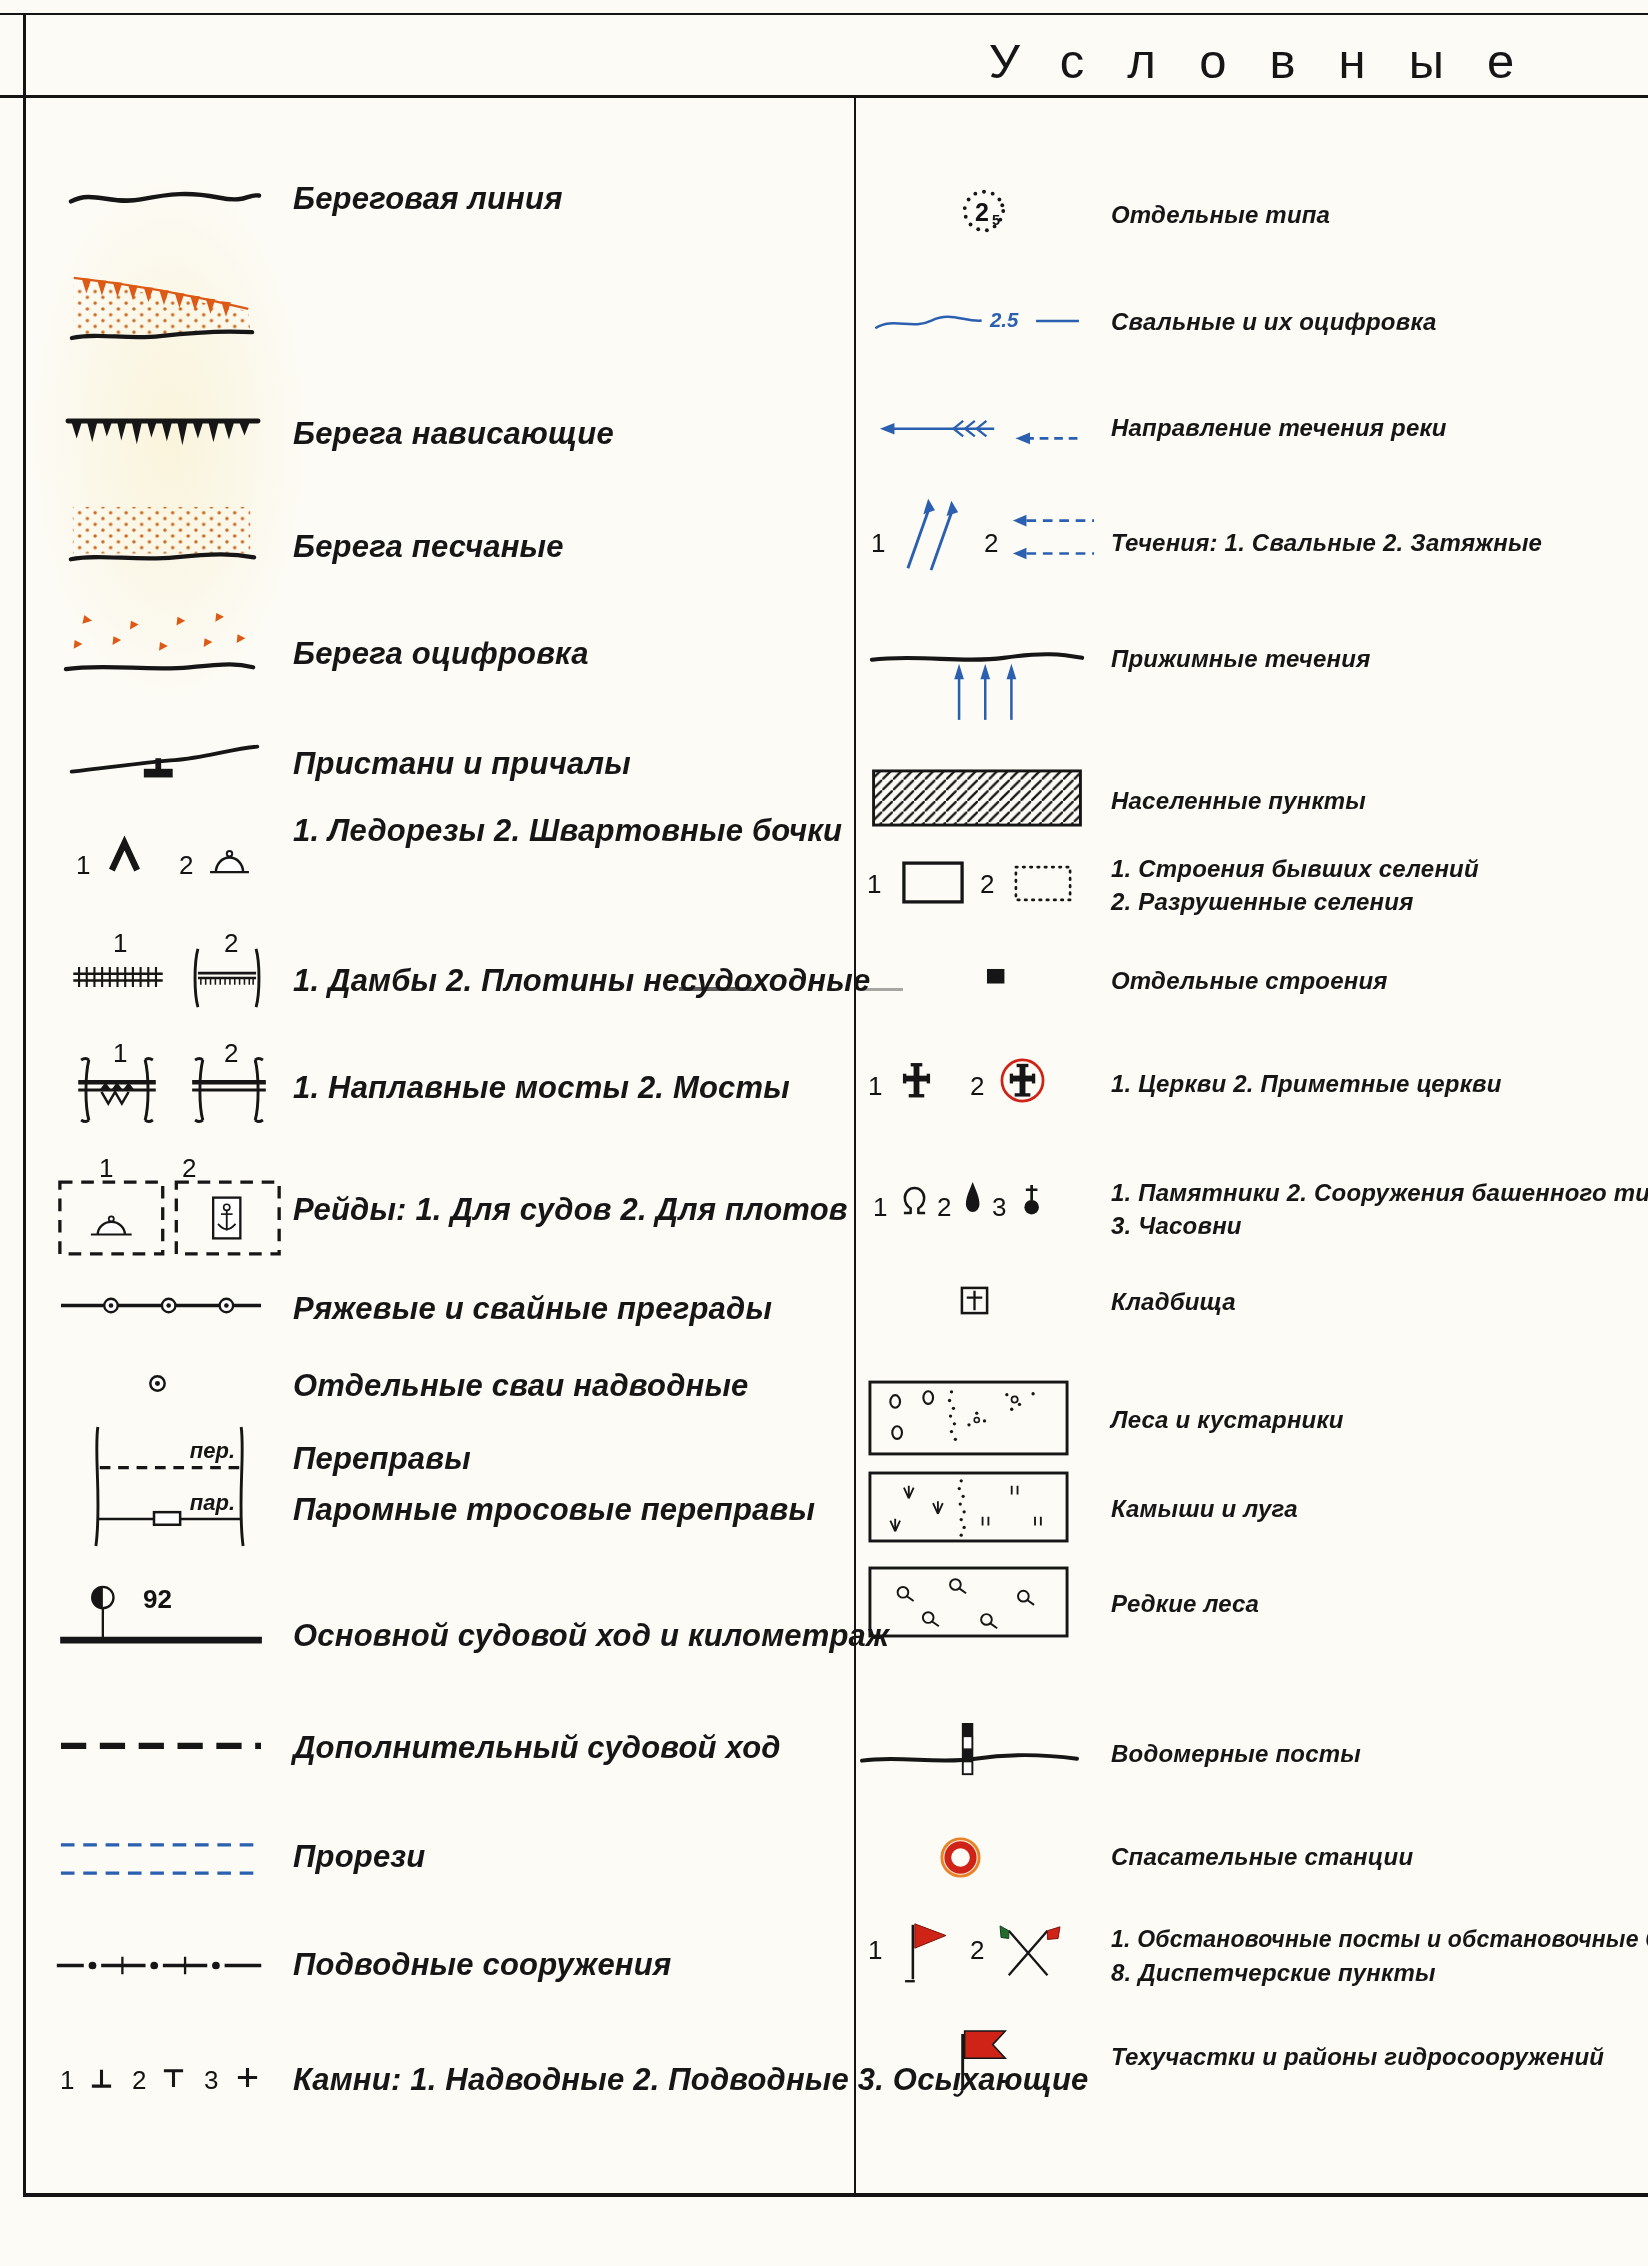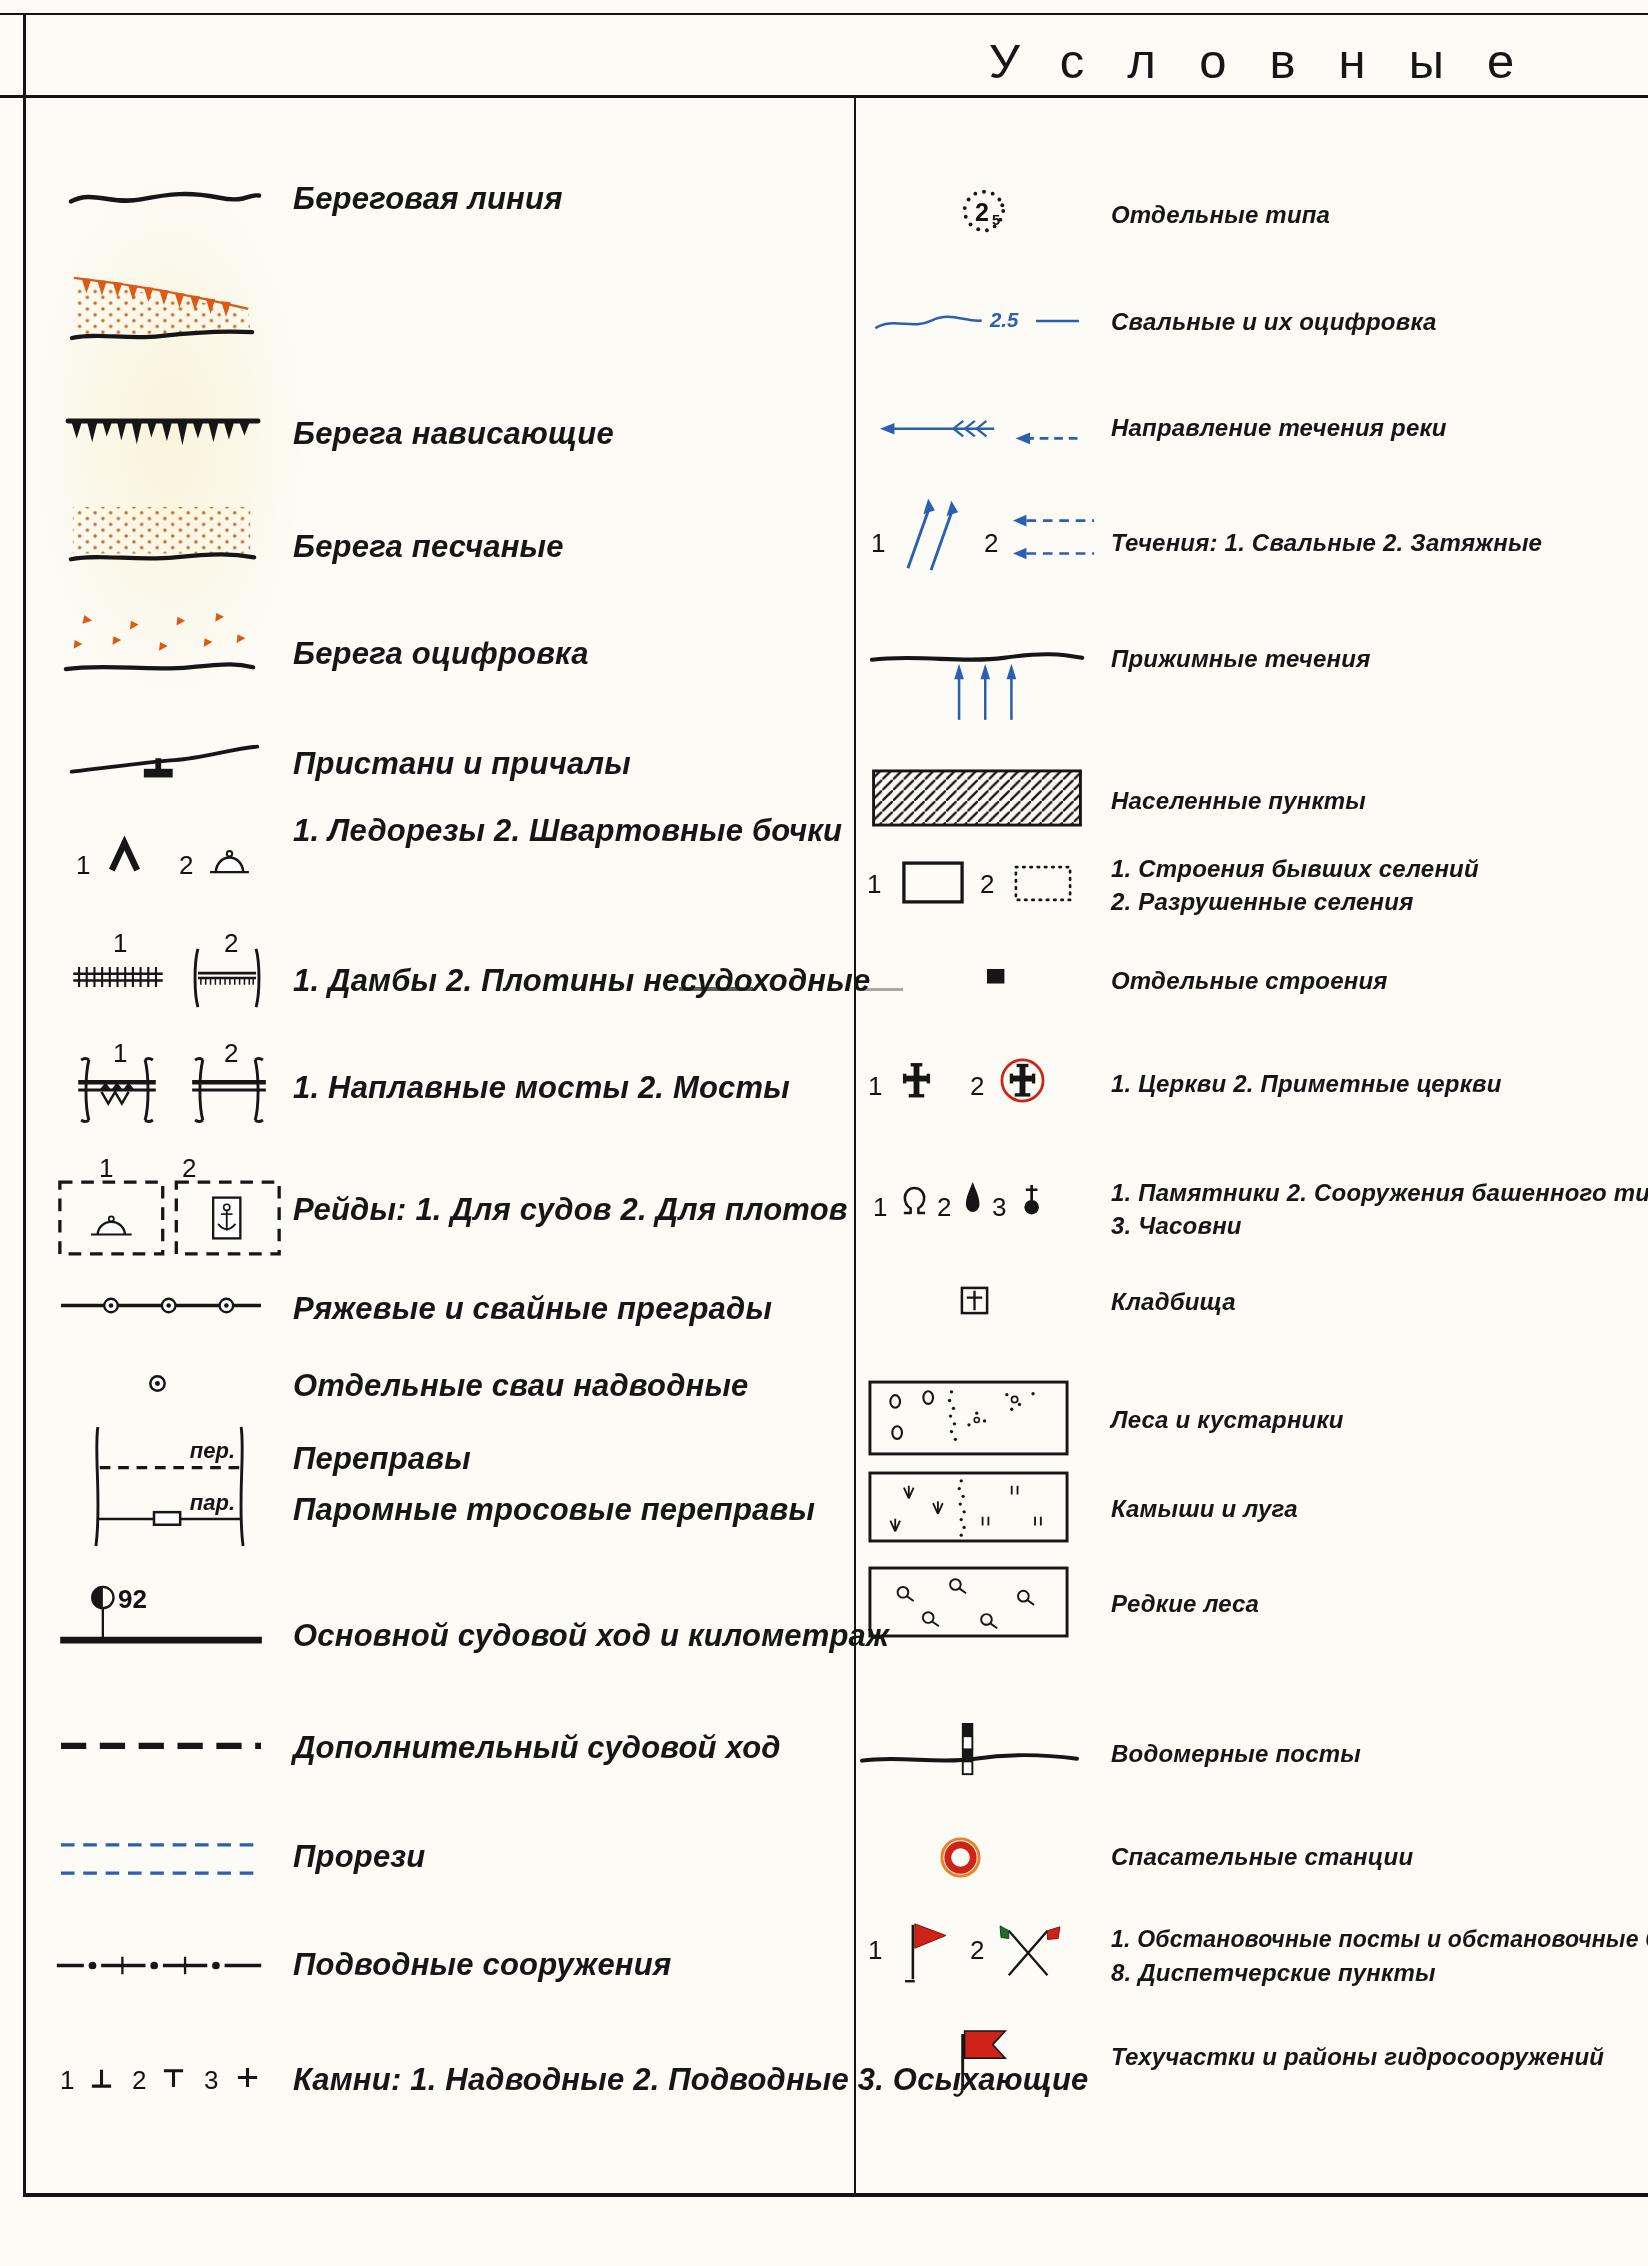--- a/index.html
+++ b/index.html
@@ -7,21 +7,21 @@
         font-family:"Liberation Sans",sans-serif;color:#171717;}
   .hline,.vline{position:absolute;background:#141414;}
   .title{position:absolute;left:846px;top:33px;width:776px;text-align:center;
          font-size:49px;font-weight:400;letter-spacing:43px;padding-left:39px;color:#161616;}
   .lbl{position:absolute;font-style:italic;font-weight:700;font-size:31px;line-height:29px;
        white-space:nowrap;letter-spacing:0.2px;color:#161616;}
   .lbl-r{font-size:24px;}
   .num{position:absolute;font-size:26px;font-weight:400;color:#131313;}
   .sym{position:absolute;}
   .sub-lbl{position:absolute;font-style:italic;font-weight:700;font-size:22px;width:60px;text-align:right;color:#161616;}
-  .km{position:absolute;font-size:26px;font-weight:700;color:#131313;}
+  .km{position:absolute;font-size:26px;font-weight:700;color:#131313;margin-left:25px;}
   .depth{position:absolute;font-size:25px;font-weight:700;color:#131313;}
   .depth-sub{position:absolute;font-size:14.6px;font-weight:700;color:#131313;}
   .iso-val{position:absolute;font-style:italic;font-weight:700;font-size:20.4px;color:#2b5fb0;}
   .wash{position:absolute;pointer-events:none;background:radial-gradient(ellipse at center,rgba(248,238,198,.55),rgba(248,238,198,0) 70%);}
   .crease{position:absolute;background:#2b2b2b;}
   svg{display:block;overflow:visible;}
 </style>
 </head>
 <body>
 

